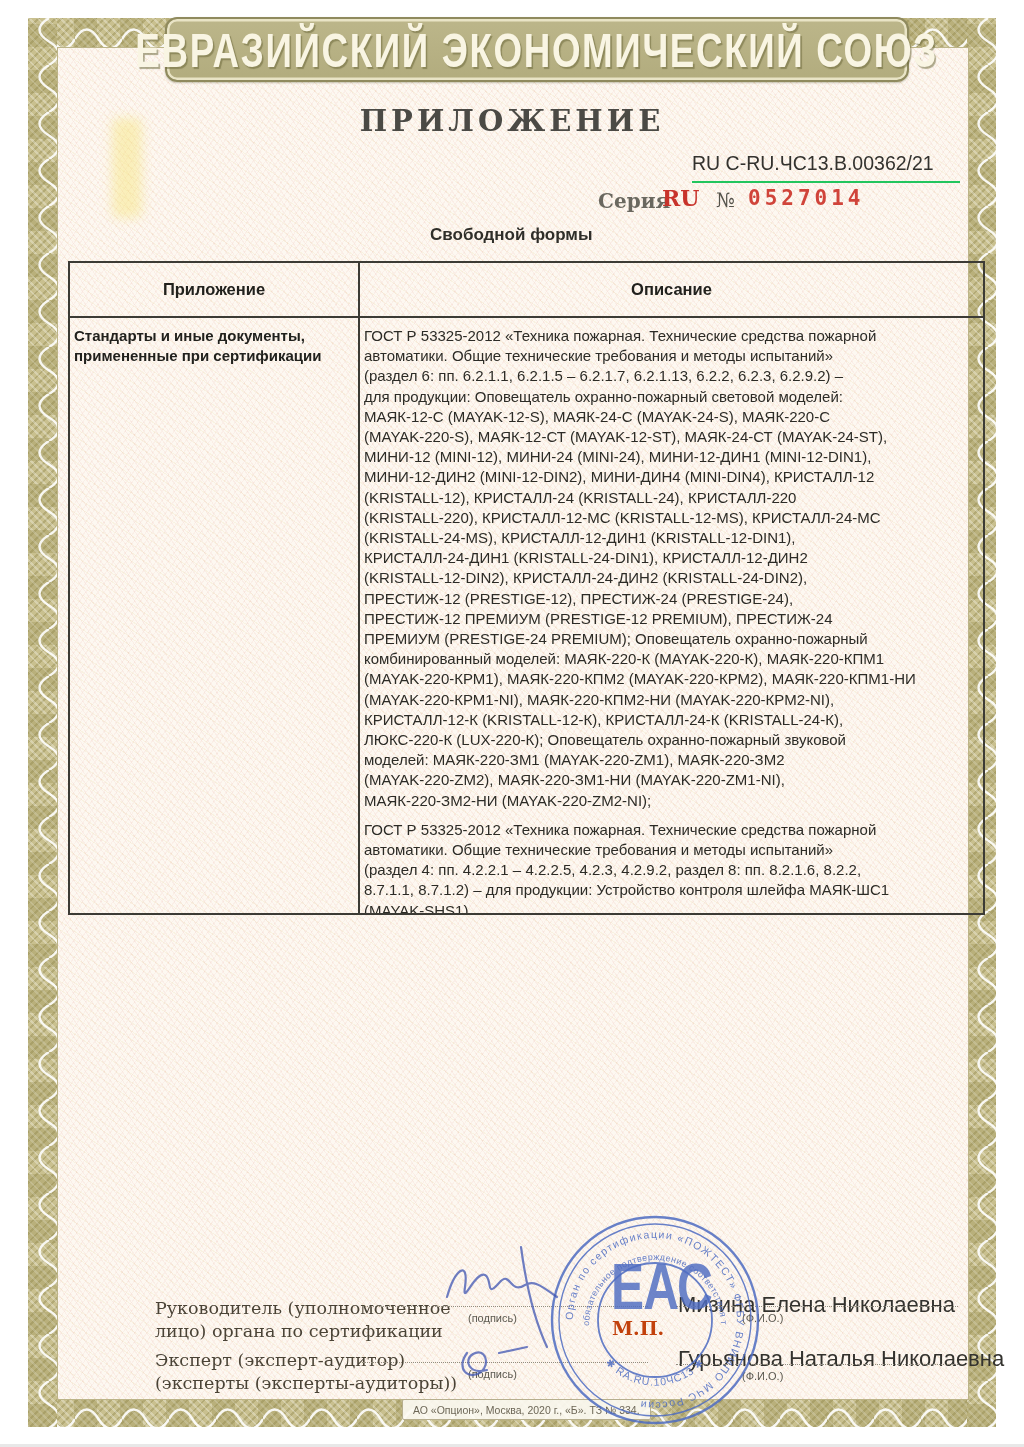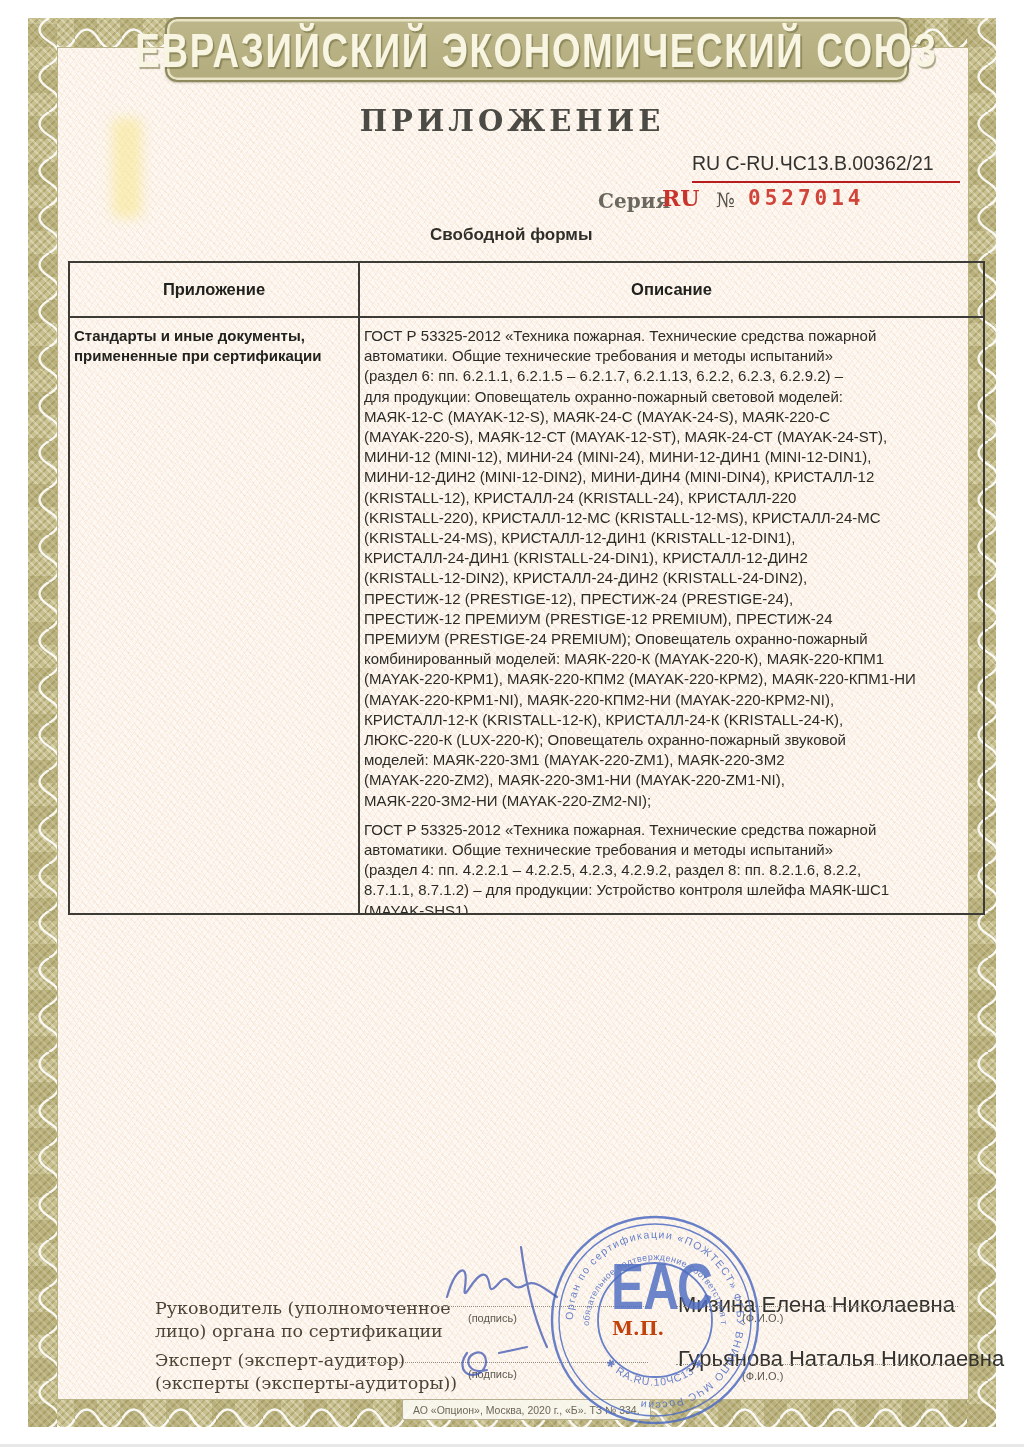--- a/index.html
+++ b/index.html
@@ -48,21 +48,21 @@
   .union-plate .txt{font-weight:bold;font-size:46px;line-height:1;color:#f9f5e3;
     white-space:nowrap;letter-spacing:2px;transform:scale(.8,1.04);
     text-shadow:2px 2px 1px rgba(108,103,58,.55);}
 
   
   .doc-title{position:absolute;left:0;top:104px;width:1024px;text-align:center;
     font-family:"DejaVu Serif",serif;font-weight:bold;font-size:29px;letter-spacing:4px;color:#4b4a45;}
   .sub-title{position:absolute;left:214px;top:153px;
     font-family:"DejaVu Serif",serif;font-size:21px;letter-spacing:.5px;color:#45443e;font-weight:500;}
   .cert-no{position:absolute;left:692px;top:152px;width:268px;
-    font-size:19.5px;color:#33322e;border-bottom:2px solid #b91c1c;padding-bottom:6px;white-space:nowrap;}
+    font-size:19.5px;color:#33322e;border-bottom:2px solid #22c55e;padding-bottom:6px;white-space:nowrap;}
   .series-label{position:absolute;left:598px;top:189px;font-family:"DejaVu Serif",serif;
     font-size:20px;color:#6a685f;font-weight:bold;}
   .series-value{position:absolute;left:662px;top:185px;font-family:"DejaVu Serif",serif;
     font-weight:bold;font-size:22px;color:#c8332b;}
   .num-sign{position:absolute;left:716px;top:188px;font-family:"DejaVu Serif",serif;
     font-size:20px;color:#55534b;}
   .num-value{position:absolute;left:748px;top:186px;font-family:"DejaVu Sans Mono",monospace;
     font-weight:bold;font-size:21px;letter-spacing:4px;color:#d0443a;}
   .form-type{position:absolute;left:430px;top:225px;font-weight:bold;font-size:17px;color:#2f2e29;}
 

